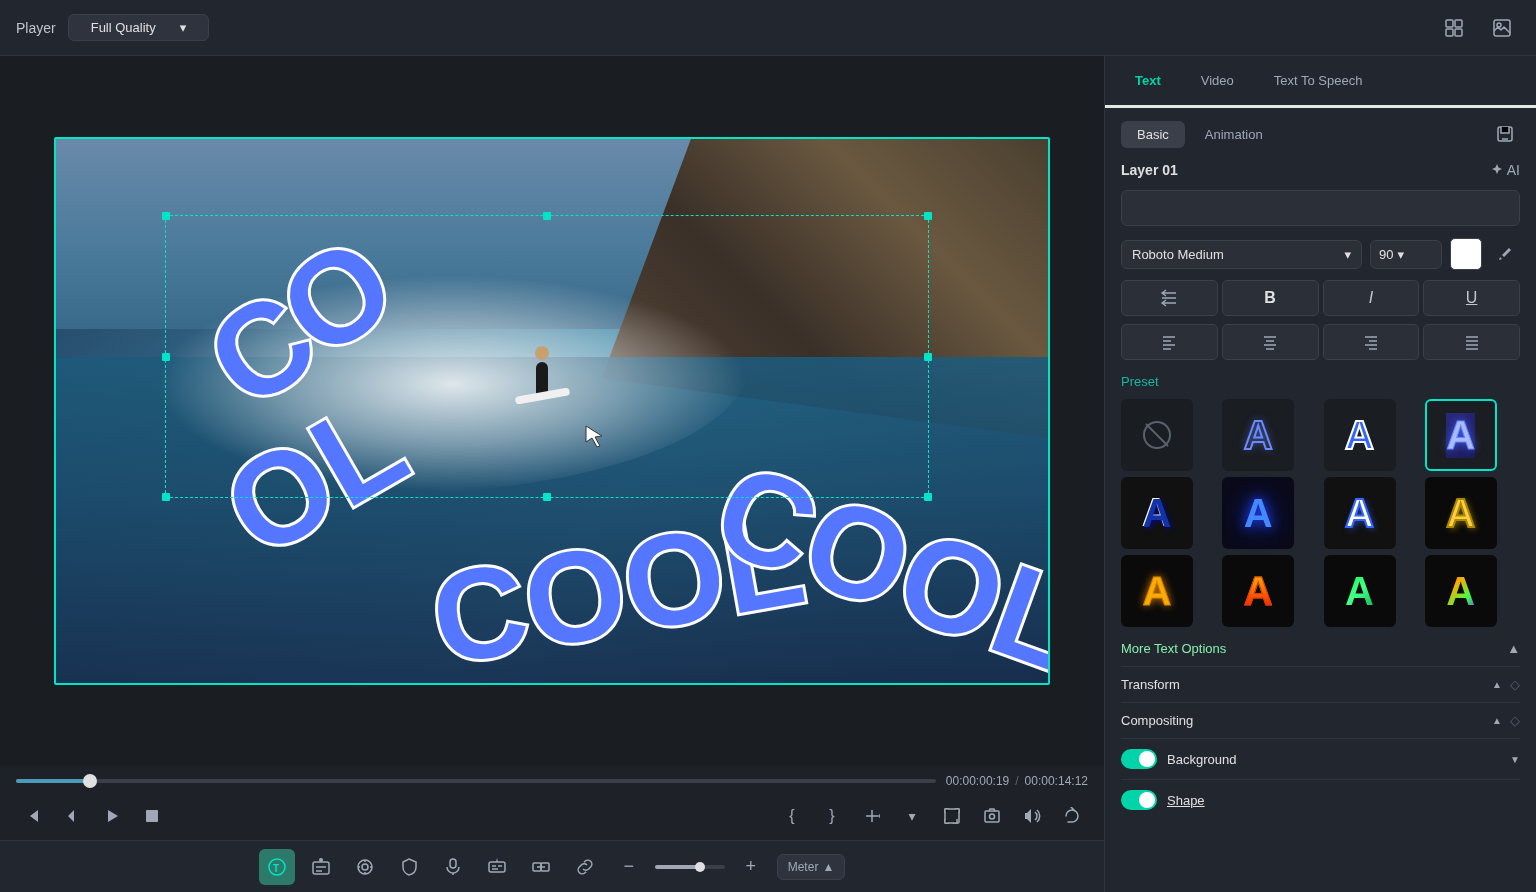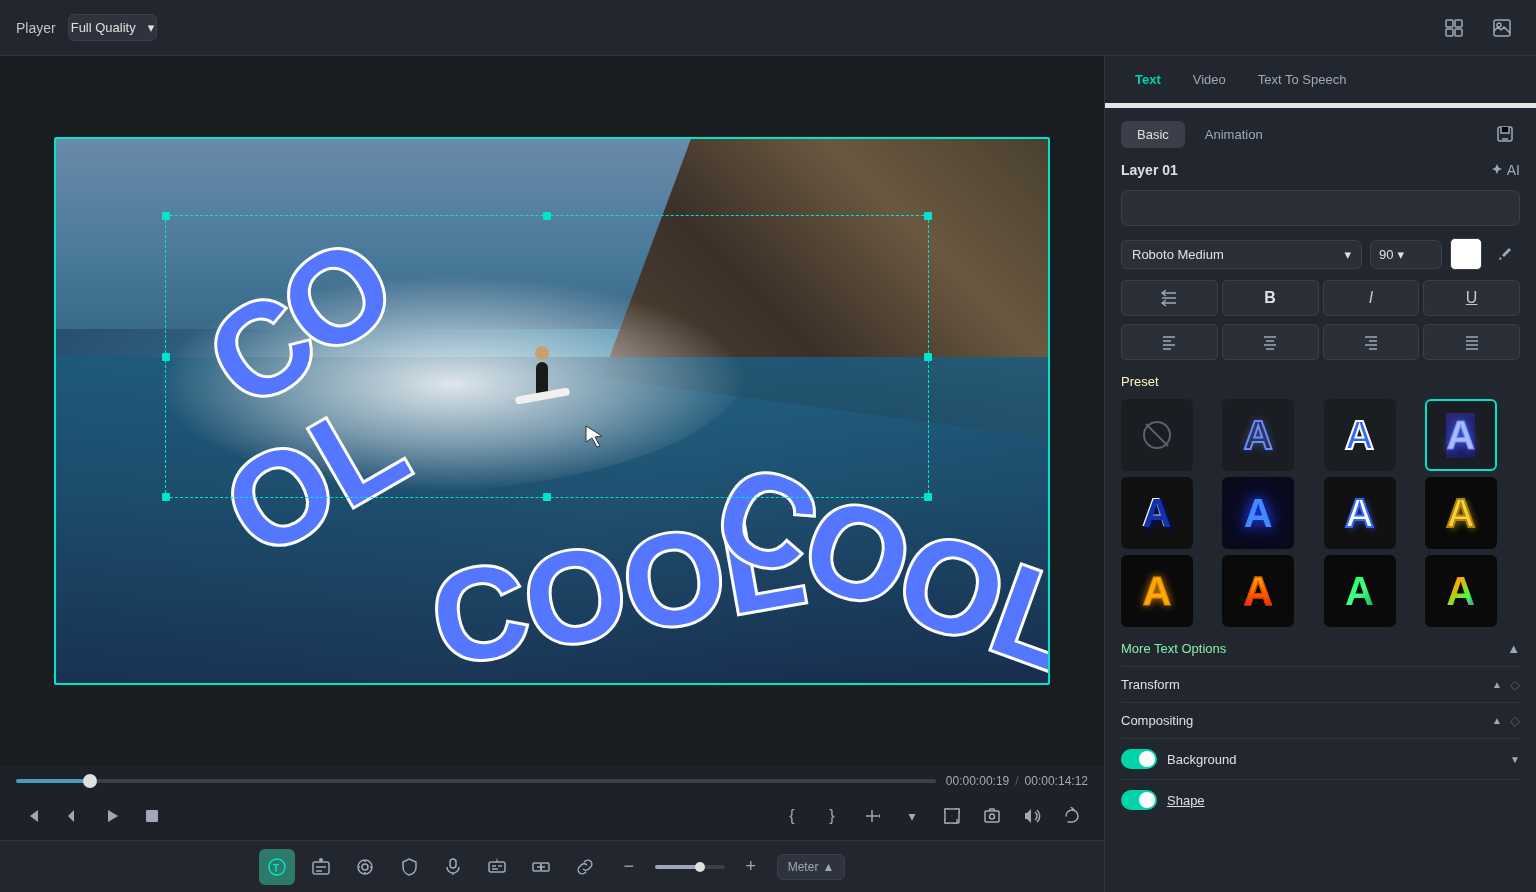--- a/index.html
+++ b/index.html
@@ -34,22 +34,22 @@
     .player-label {
       font-size: 14px;
       color: #c0c5cf;
     }
     .quality-select {
       display: flex;
       align-items: center;
       background: #2e333d;
       border: 1px solid #3a3f4a;
       border-radius: 6px;
-      padding: 5px 2px;
-      gap: 12px;
+      padding: 5px 22px;
+      gap: 24px;
       cursor: pointer;
       color: #e0e0e0;
     }
     .top-bar-right {
       display: flex;
       align-items: center;
       gap: 12px;
     }
     .top-bar-icon-btn {
       width: 36px;
@@ -357,24 +357,24 @@
       display: flex;
       flex-direction: column;
       flex-shrink: 0;
       overflow-y: auto;
     }
 
     
     .panel-tabs {
       display: flex;
       align-items: center;
-      border-bottom: 5px solid #e5e5e5;
+      border-bottom: 3px solid #e5e5e5;
       padding: 0 16px;
       height: 52px;
-      gap: 4px;
+      gap: 12px;
       flex-shrink: 0;
     }
     .panel-tab {
       padding: 8px 14px;
       border-radius: 6px;
       cursor: pointer;
       color: #a0a8b8;
       font-size: 13px;
     }
     .panel-tab.active {
@@ -537,21 +537,21 @@
       border: 1px solid #3a3f4a;
       border-radius: 5px;
       cursor: pointer;
       color: #c0c5cf;
       font-size: 14px;
     }
 
     
     .preset-label {
       font-size: 13px;
-      color: #fef9c3;
+      color: #14b8a6;
       margin-bottom: 10px;
     }
     .preset-grid {
       display: grid;
       grid-template-columns: repeat(4, 1fr);
       gap: 6px;
       margin-bottom: 14px;
     }
     .preset-item {
       width: 72px;

